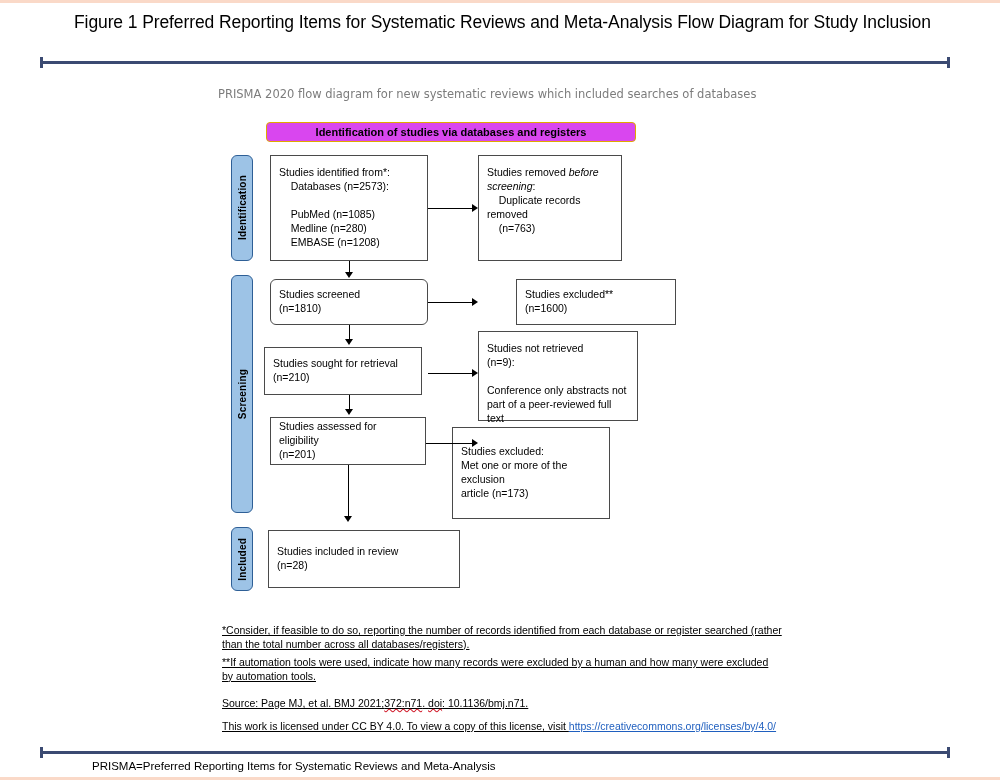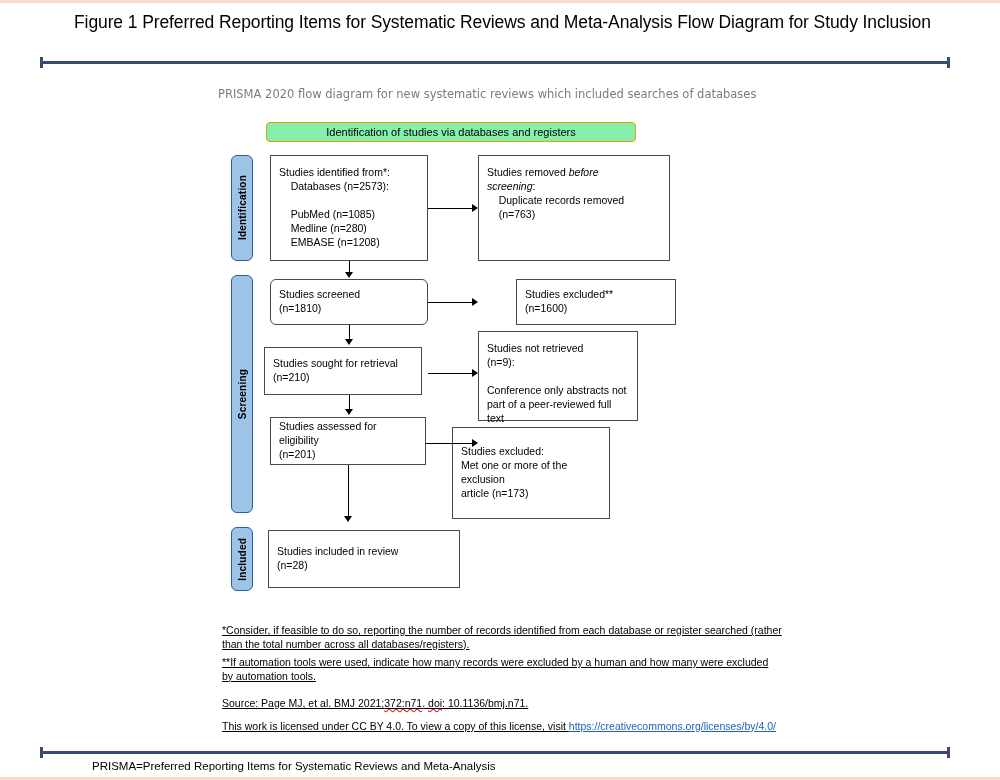--- a/index.html
+++ b/index.html
@@ -76,28 +76,28 @@
     font-family: "DejaVu Sans", sans-serif;
   }
 
   
   .stage-header {
     position: absolute;
     left: 266px;
     top: 119px;
     width: 370px;
     height: 20px;
-    background: #86efac;
+    background: #d946ef;
     border: 1px solid #e0a800;
     border-radius: 4px;
     display: flex;
     align-items: center;
     justify-content: center;
     font-size: 11px;
-    font-weight: normal;
+    font-weight: bold;
     color: #000;
     box-sizing: border-box;
   }
 
   
   .side-label {
     position: absolute;
     left: 231px;
     width: 22px;
     background: #9dc3e6;
@@ -136,21 +136,21 @@
   .flow-box.vcenter {
     display: flex;
     flex-direction: column;
     justify-content: center;
     padding-top: 6px;
     padding-bottom: 6px;
   }
   .flow-box em { font-style: italic; }
 
   #box-identified   { left: 270px; top: 152px; width: 158px; height: 106px; }
-  #box-removed      { left: 478px; top: 152px; width: 192px; height: 106px; }
+  #box-removed      { left: 478px; top: 152px; width: 144px; height: 106px; }
   #box-screened     { left: 270px; top: 276px; width: 158px; height: 46px; border-radius: 6px; }
   #box-excluded1    { left: 478px; top: 276px; width: 160px; height: 46px; margin-left: 38px; }
   #box-sought       { left: 264px; top: 344px; width: 158px; height: 48px; }
   #box-notretrieved { left: 478px; top: 328px; width: 160px; height: 90px; }
   #box-assessed     { left: 270px; top: 414px; width: 156px; height: 48px; }
   #box-excluded2    { left: 452px; top: 424px; width: 158px; height: 92px; }
   #box-included     { left: 268px; top: 527px; width: 192px; height: 58px; }
 
   
   .conn {

